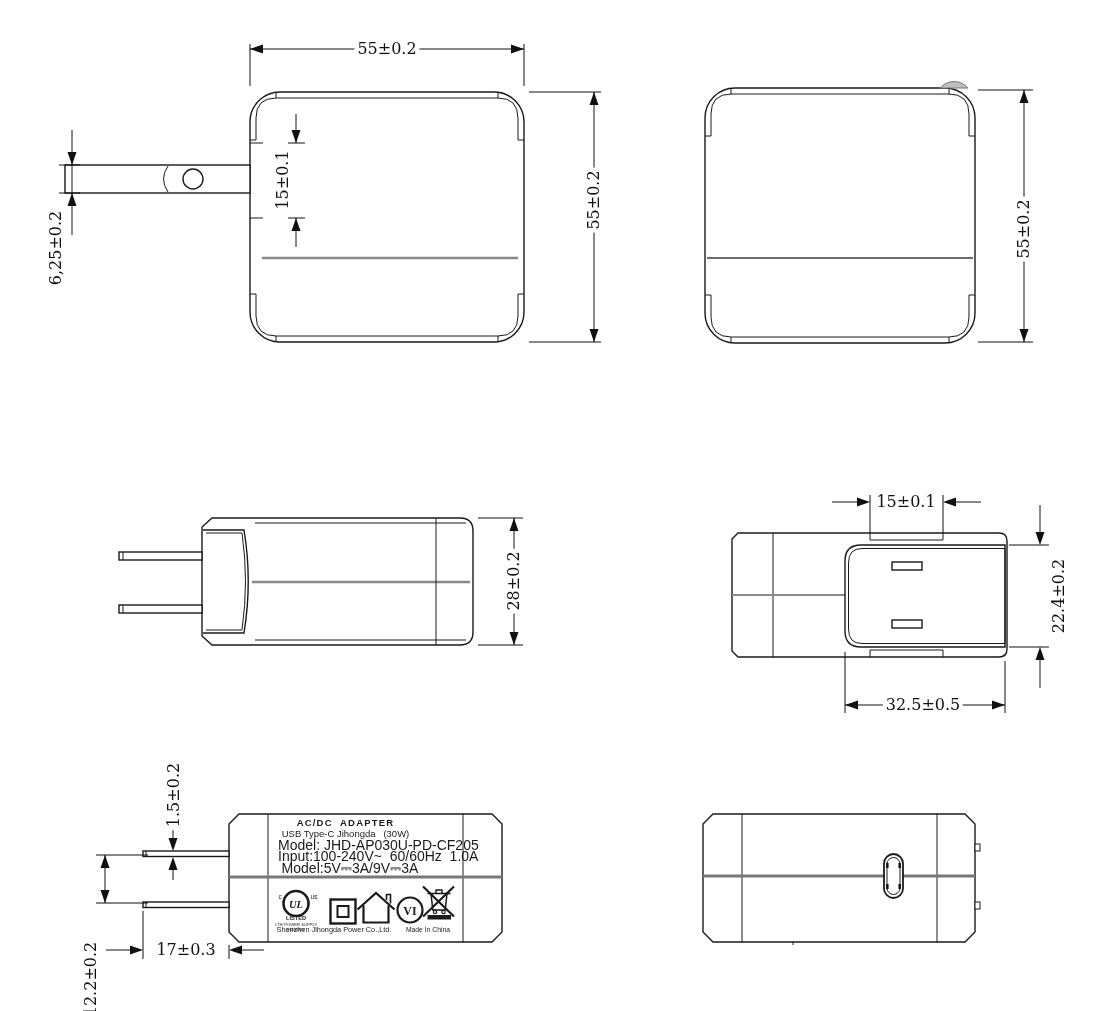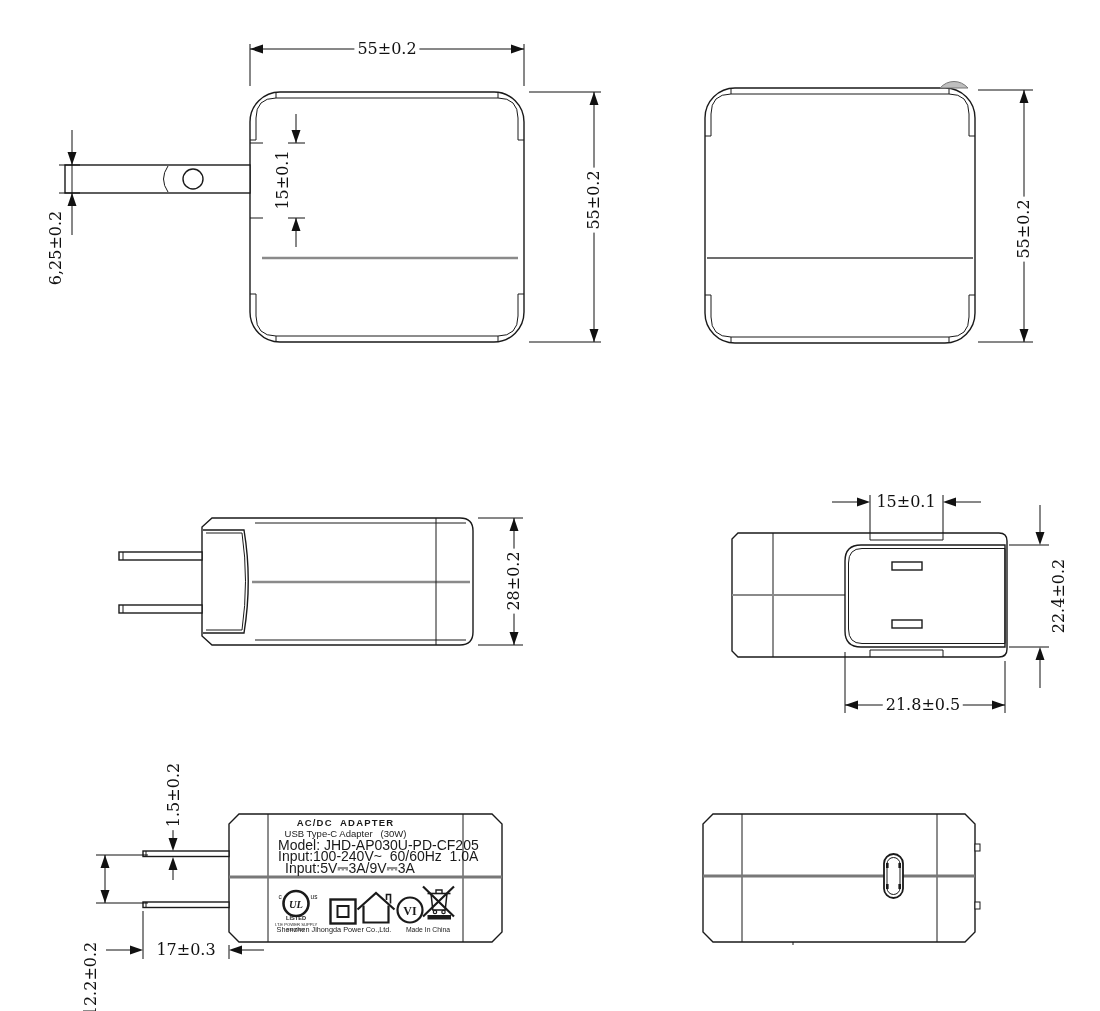--- a/index.html
+++ b/index.html
@@ -211,28 +211,28 @@
   </svg>
 
   <div class="dim" style="left:387px;top:49px;transform:translate(-50%,-50%);">55±0.2</div>
   <div class="dim" style="left:594px;top:200px;transform:translate(-50%,-50%) rotate(-90deg);">55±0.2</div>
   <div class="dim" style="left:283px;top:180px;transform:translate(-50%,-50%) rotate(-90deg);">15±0.1</div>
   <div class="dim" style="left:56px;top:248px;transform:translate(-50%,-50%) rotate(-90deg);">6,25±0.2</div>
   <div class="dim" style="left:1024px;top:229px;transform:translate(-50%,-50%) rotate(-90deg);">55±0.2</div>
   <div class="dim" style="left:514px;top:581px;transform:translate(-50%,-50%) rotate(-90deg);">28±0.2</div>
   <div class="dim" style="left:906px;top:502px;transform:translate(-50%,-50%);">15±0.1</div>
   <div class="dim" style="left:1059px;top:596px;transform:translate(-50%,-50%) rotate(-90deg);">22.4±0.2</div>
-  <div class="dim" style="left:923px;top:705px;transform:translate(-50%,-50%);">21.8±0.5</div>
+  <div class="dim" style="left:923px;top:705px;transform:translate(-50%,-50%);">32.5±0.5</div>
   <div class="dim" style="left:174px;top:795px;transform:translate(-50%,-50%) rotate(-90deg);">1.5±0.2</div>
   <div class="dim" style="left:91px;top:979px;transform:translate(-50%,-50%) rotate(-90deg);">12.2±0.2</div>
   <div class="dim" style="left:186px;top:950px;transform:translate(-50%,-50%);">17±0.3</div>
 
   <div class="adapter-label">
     <div class="lbl-line l1">AC/DC  ADAPTER</div>
-    <div class="lbl-line l2">USB Type-C Adapter   (30W)</div>
+    <div class="lbl-line l2">USB Type-C Jihongda   (30W)</div>
     <div class="lbl-line l3">Model: JHD-AP030U-PD-CF205</div>
     <div class="lbl-line l4">Input:100-240V~  60/60Hz  1.0A</div>
-    <div class="lbl-line l5">Input:5V⎓3A/9V⎓3A</div>
+    <div class="lbl-line l5">Model:5V⎓3A/9V⎓3A</div>
   </div>
   <div class="company">Shenzhen Jihongda Power Co.,Ltd.</div>
   <div class="origin">Made In China</div>
 
 </div>
 
 </body></html>

